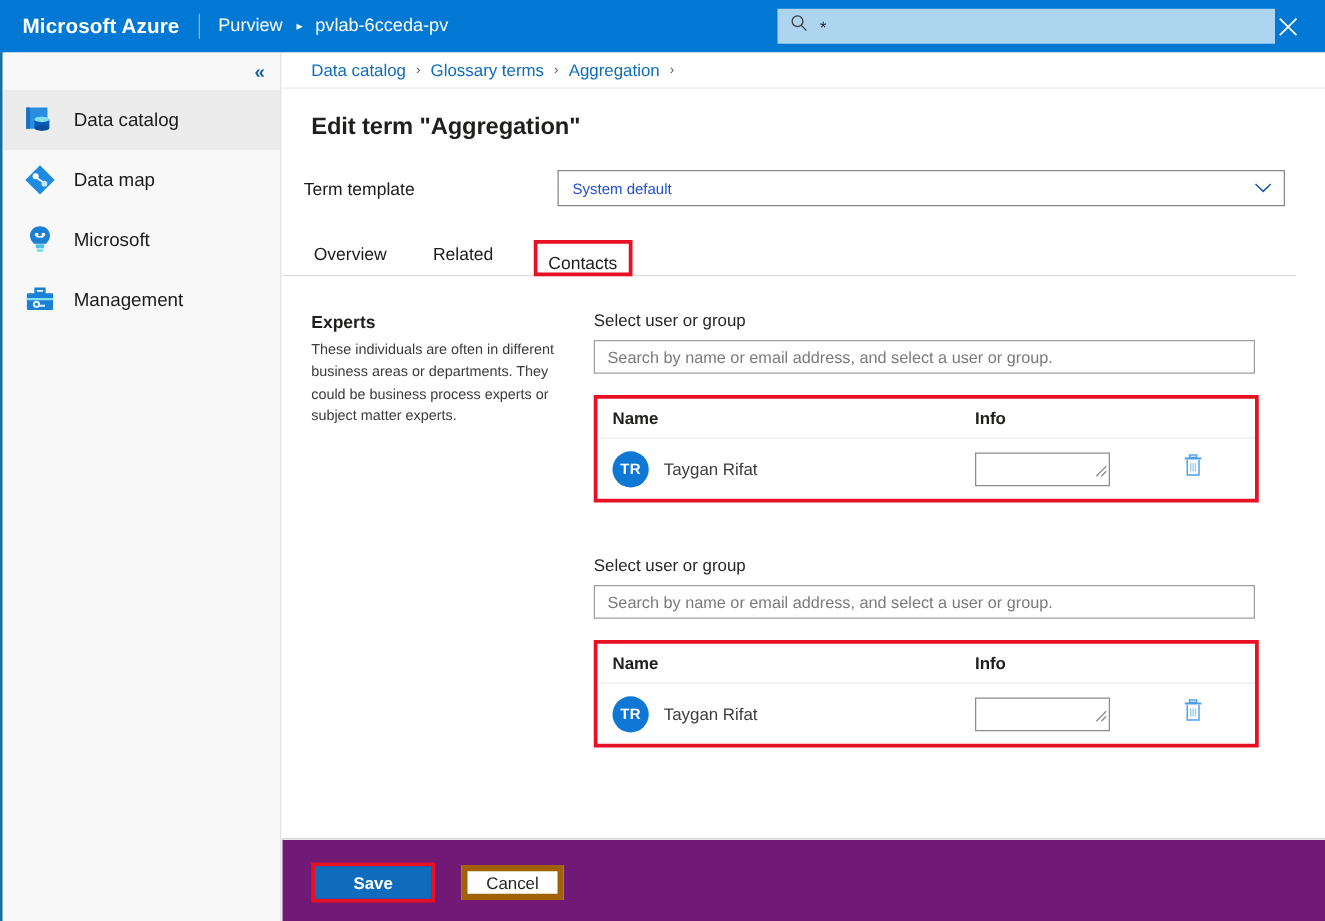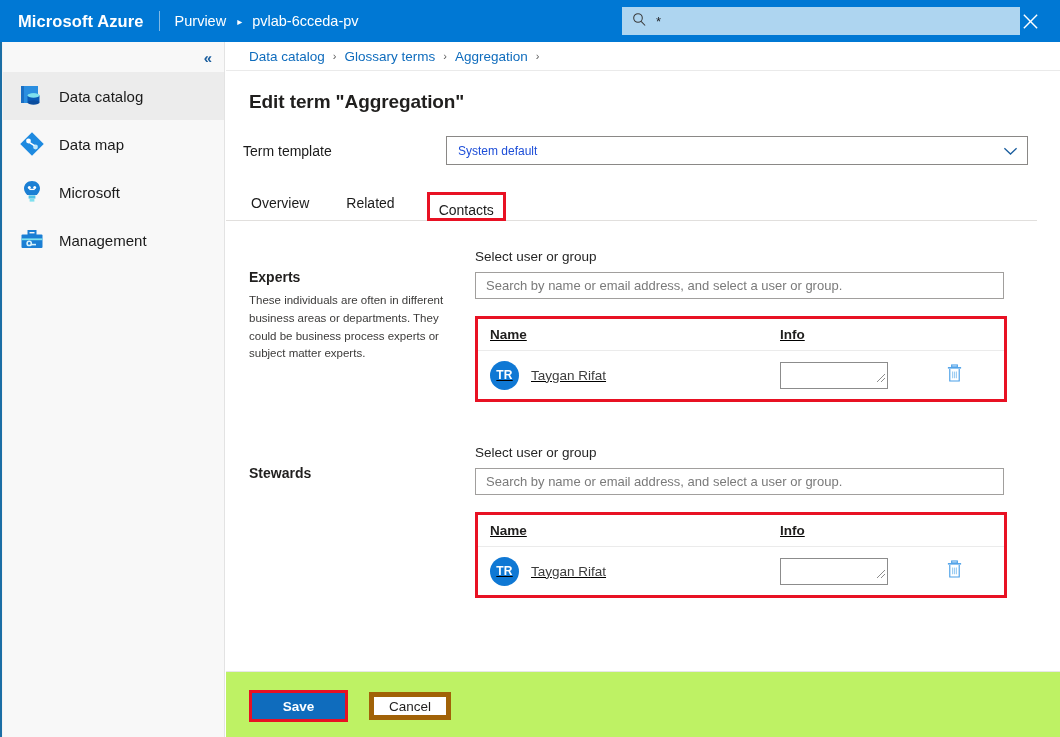--- a/index.html
+++ b/index.html
@@ -113,37 +113,37 @@
   }
   .tab.annotated {
     outline: 3px solid #e81123; outline-offset: 0;
     padding: 7px 9px 0 9px; margin-bottom: 2px; margin-right: 36px;
   }
 
   .section { display: flex; padding-left: 23px; }
   .section.experts { margin-top: 28px; }
   .section.stewards { margin-top: 43px; }
   .sec-left { width: 226px; flex: 0 0 auto; padding-right: 18px; }
-  .sec-title { font-size: 14px; font-weight: bold; color: #201f1e; margin-top: 20px; }
+  .sec-title { font-size: 14px; font-weight: bold; color: #201f1e; }
   .sec-desc {
     font-size: 11.5px; color: #3b3a39; line-height: 1.55; margin-top: 7px;
   }
   .sec-right { width: 532px; flex: 0 0 auto; }
   .field-label { font-size: 13.5px; color: #262626; }
   .search-input {
     margin-top: 8px; width: 529px; height: 27px;
     border: 1px solid #a19f9d; background: #fff;
     display: flex; align-items: center; padding-left: 10px;
   }
   .ph { font-size: 13px; color: #7a7a7a; }
 
   .table-annot {
     margin-top: 17px; width: 532px; border: 3px solid #e81123; background: #fff;
   }
-  .tbl { width: 100%; text-decoration: underline; }
+  .tbl { width: 100%; }
   .tbl-head {
     display: flex; align-items: center; height: 32px;
     border-bottom: 1px solid #ebebeb; padding-left: 12px;
   }
   .th { font-size: 13.5px; font-weight: bold; color: #201f1e; }
   .th.name { width: 290px; flex: 0 0 auto; }
   .tbl-row { display: flex; align-items: center; height: 48px; padding-left: 12px; }
   .cell-name { width: 290px; flex: 0 0 auto; display: flex; align-items: center; }
   .avatar {
     width: 29px; height: 29px; border-radius: 50%; background: #0f78d4;
@@ -156,21 +156,21 @@
   .info-box {
     width: 108px; height: 27px; border: 1px solid #8c8c8c; background: #fff;
     position: relative;
   }
   .resize-grip { position: absolute; right: 1px; bottom: 1px; }
   .cell-del { flex: 1 1 auto; display: flex; justify-content: flex-start; padding-left: 38px; }
 
   
   .footer {
     position: absolute; left: 226px; top: 671px; width: 834px; height: 66px;
-    background: #bef264; border-top: 1px solid #e7e7e7;
+    background: #701a75; border-top: 1px solid #e7e7e7;
   }
   .footer-inner { display: flex; align-items: center; padding: 18px 0 0 23px; }
   .btn-save-annot {
     border: 3px solid #e81123; padding: 0; display: inline-block;
   }
   .btn-save {
     width: 93px; height: 26px; background: #0f6cbd; color: #fff;
     font-size: 13.5px; font-weight: bold;
     display: flex; align-items: center; justify-content: center;
     border: none;
@@ -348,21 +348,20 @@
                 </span>
               </div>
             </div>
           </div>
         </div>
       </div>
     </div>
 
     <div class="section stewards">
       <div class="sec-left">
-        <div class="sec-title">Stewards</div>
       </div>
       <div class="sec-right">
         <div class="field-label">Select user or group</div>
         <div class="search-input">
           <span class="ph">Search by name or email address, and select a user or group.</span>
         </div>
         <div class="table-annot">
           <div class="tbl">
             <div class="tbl-head">
               <span class="th name">Name</span>

